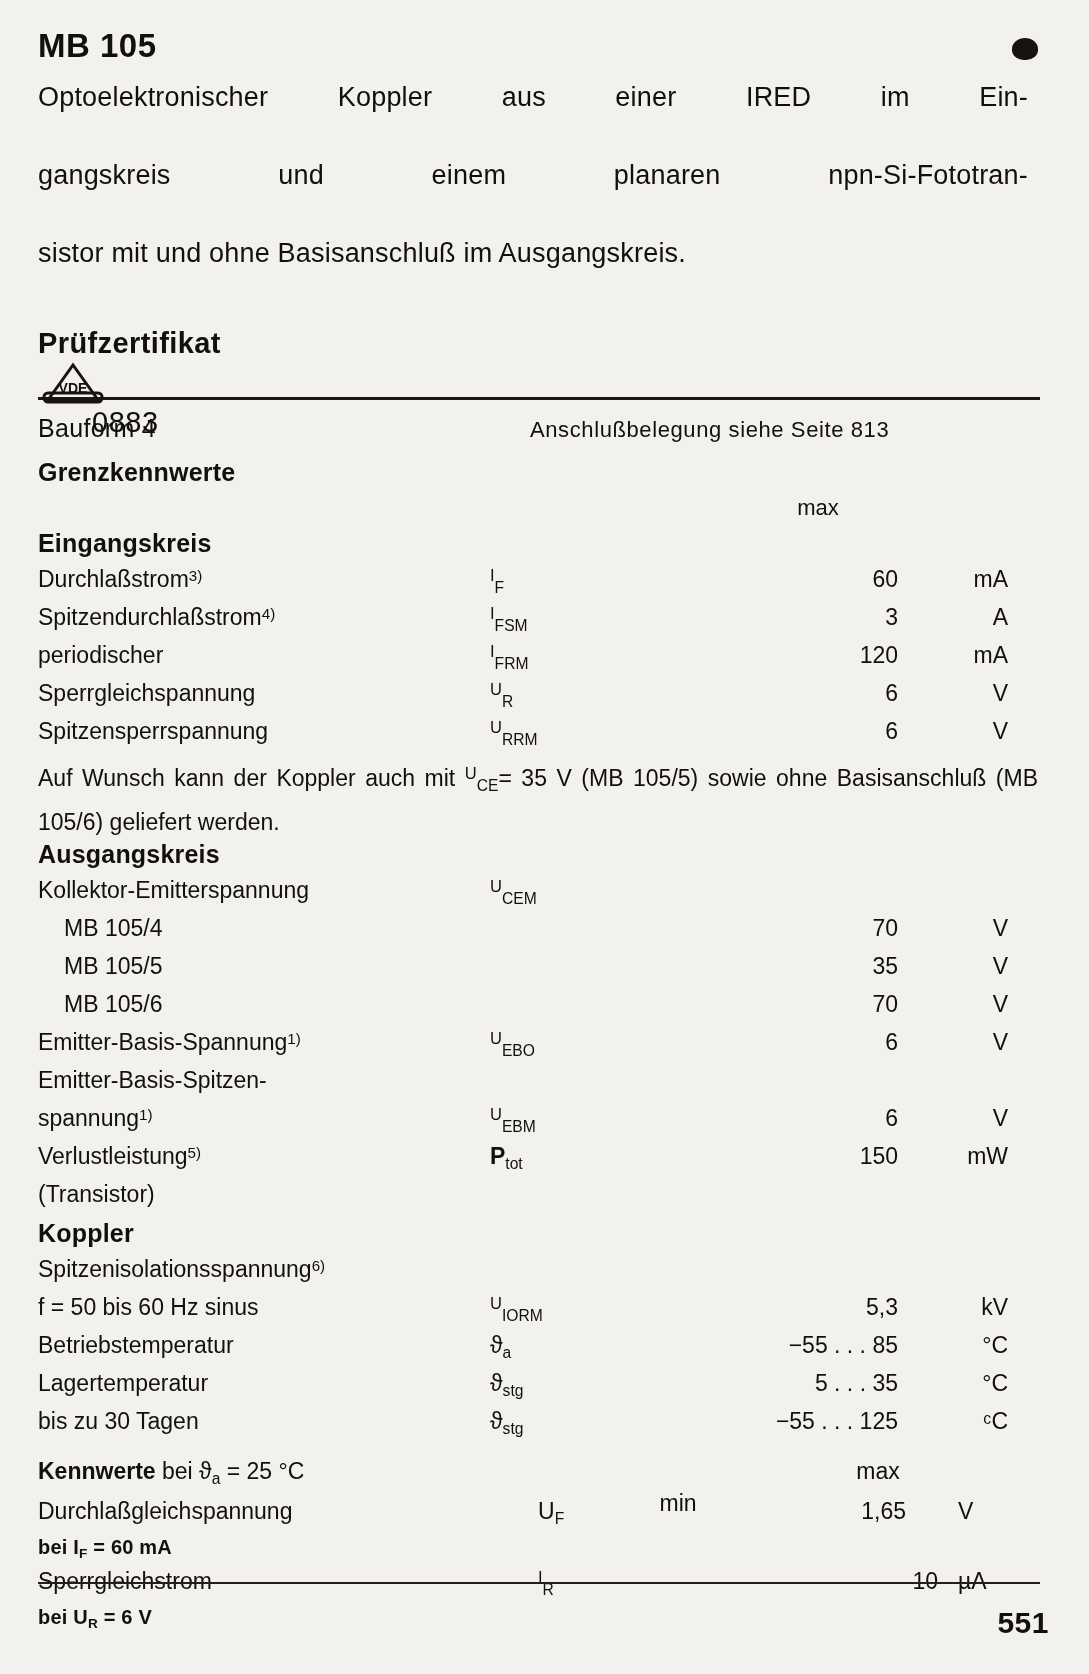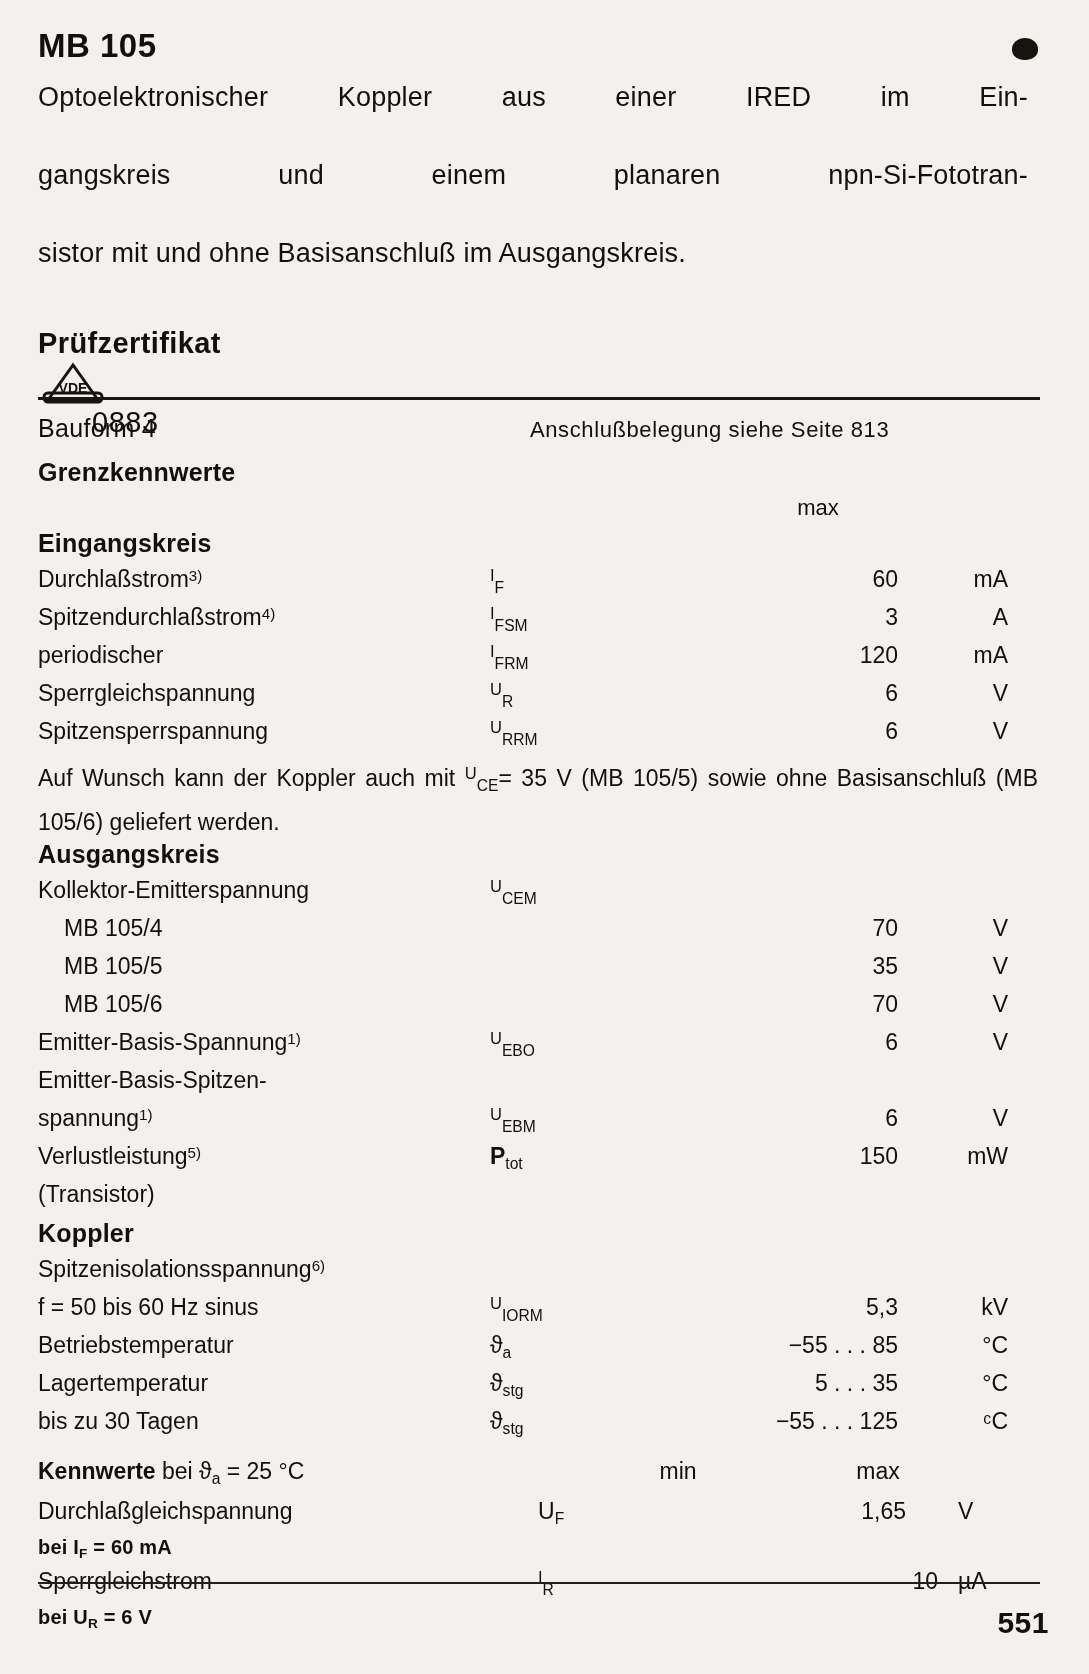--- a/index.html
+++ b/index.html
@@ -339,21 +339,21 @@
       <span class="c-sym"><span>ϑ</span><sub>stg</sub></span>
       <span class="c-val">−55 . . . 125</span>
       <span class="c-unit">ᶜC</span>
     </div>
 
     <div class="kenn">
       <b>Kennwerte</b>
       <span>bei</span>
       <span>ϑ</span><sub>a</sub>
       <span>= 25 °C</span>
-      <span class="mn" style="position:absolute;left:560px;width:160px;text-align:center;">min</span>
+      <span class="mn" style="position:absolute;left:560px;width:160px;text-align:center;margin-top:32px;">min</span>
       <span class="mx" style="position:absolute;left:760px;width:160px;text-align:center;">max</span>
     </div>
 
     <div class="row">
       <span class="c-name">Durchlaßgleichspannung</span>
       <span class="c-sym" style="left:500px;"><span>U</span><sub>F</sub></span>
       <span class="c-val" style="left:708px;">1,65</span>
       <span class="c-unit" style="left:920px;width:60px;text-align:left;">V</span>
     </div>
     <div class="note-small">

